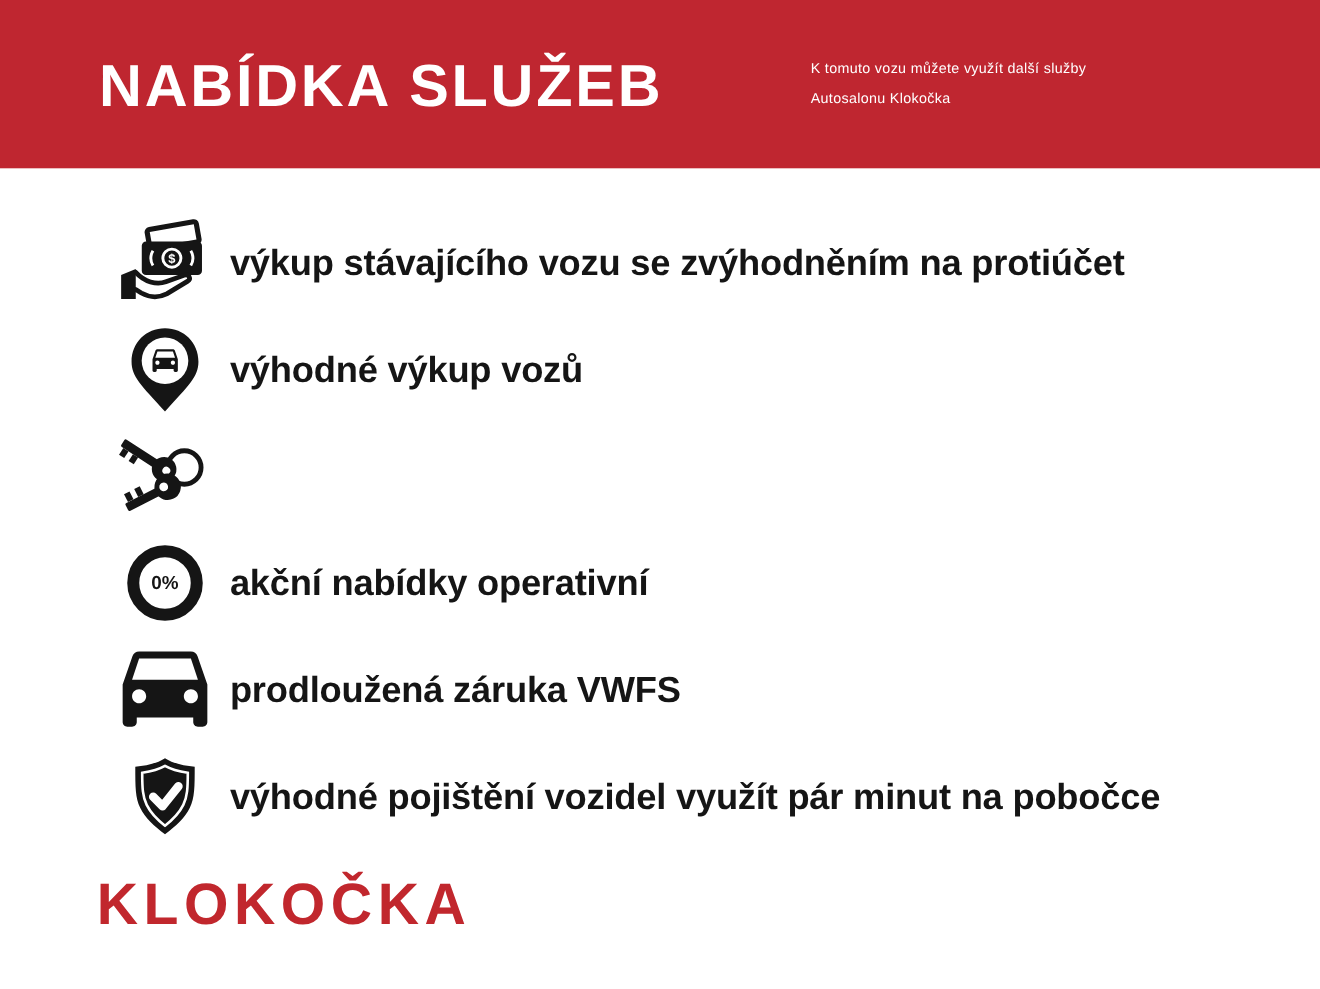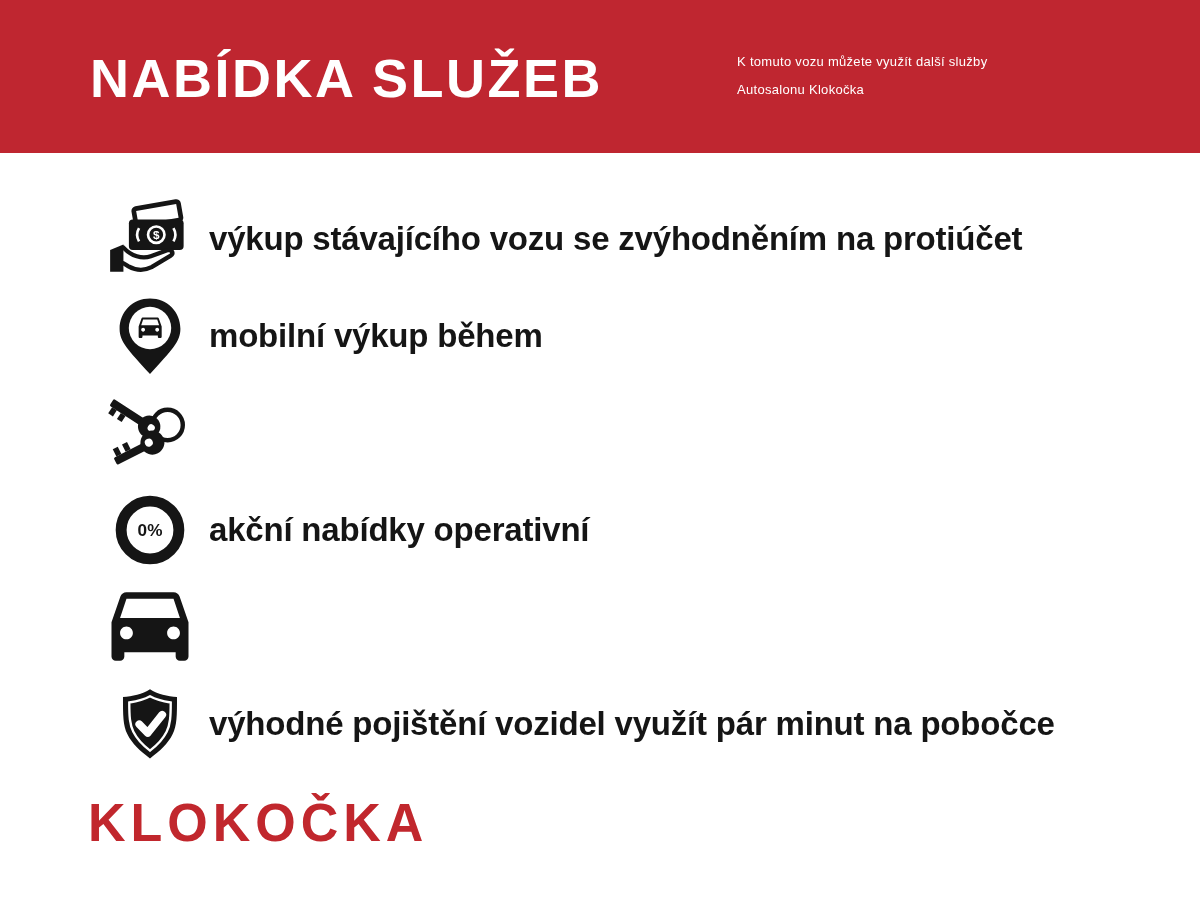--- a/index.html
+++ b/index.html
@@ -103,21 +103,21 @@
     <div class="service-row">
       <span class="service-icon">
         <svg viewBox="0 0 100 100" width="80" height="86" aria-hidden="true">
           <path d="M50 3 C28.5 3 12 19.5 12 41 C12 57.5 22.5 67.5 50 97.5 C77.5 67.5 88 57.5 88 41 C88 19.5 71.5 3 50 3 Z" fill="#151515"></path>
           <circle cx="50" cy="40" r="26.5" fill="#ffffff"></circle>
           <g transform="translate(31 19) scale(1.6)" fill="#151515">
             <path d="M18.92 6.01C18.72 5.42 18.16 5 17.5 5h-11c-.66 0-1.21.42-1.42 1.01L3 12v8c0 .55.45 1 1 1h1c.55 0 1-.45 1-1v-1h12v1c0 .55.45 1 1 1h1c.55 0 1-.45 1-1v-8l-2.08-5.99zM6.5 16c-.83 0-1.5-.67-1.5-1.5S5.67 13 6.5 13s1.5.67 1.5 1.5S7.33 16 6.5 16zm11 0c-.83 0-1.5-.67-1.5-1.5s.67-1.5 1.5-1.5 1.5.67 1.5 1.5-.67 1.5-1.5 1.5zM5 11l1.5-4.5h11L19 11H5z"></path>
           </g>
         </svg>
       </span>
-      <span class="service-label">mobilní výkup během</span>
+      <span class="service-label">výhodné výkup vozů</span>
     </div>
 
     <div class="service-row">
       <span class="service-icon">
         <svg viewBox="0 0 110 100" width="88" height="80" aria-hidden="true">
           <circle cx="77" cy="40" r="19" fill="none" stroke="#151515" stroke-width="5.5"></circle>
           <g transform="rotate(33 54 42)">
             <rect x="-2" y="37" width="46" height="10" rx="2" fill="#151515"></rect>
             <rect x="2" y="47" width="7" height="9" fill="#151515"></rect>
             <rect x="15" y="47" width="7" height="9" fill="#151515"></rect>
@@ -144,20 +144,21 @@
       </span>
       <span class="service-label">akční nabídky operativní</span>
     </div>
 
     <div class="service-row">
       <span class="service-icon">
         <svg viewBox="2 4 20 18" width="86" height="77" aria-hidden="true">
           <path fill="#151515" d="M18.92 6.01C18.72 5.42 18.16 5 17.5 5h-11c-.66 0-1.21.42-1.42 1.01L3 12v8c0 .55.45 1 1 1h1c.55 0 1-.45 1-1v-1h12v1c0 .55.45 1 1 1h1c.55 0 1-.45 1-1v-8l-2.08-5.99zM6.5 16c-.83 0-1.5-.67-1.5-1.5S5.67 13 6.5 13s1.5.67 1.5 1.5S7.33 16 6.5 16zm11 0c-.83 0-1.5-.67-1.5-1.5s.67-1.5 1.5-1.5 1.5.67 1.5 1.5-.67 1.5-1.5 1.5zM5 11l1.5-4.5h11L19 11H5z"></path>
         </svg>
       </span>
+      <span class="service-label">prodloužená záruka VWFS</span>
     </div>
 
     <div class="service-row">
       <span class="service-icon">
         <svg viewBox="0 0 100 100" width="74" height="82" aria-hidden="true">
           <path d="M50 3 C60 9.5 74 12.5 86.5 13.5 C86.5 38 86.5 52 80.5 64 C74.5 76.5 63.5 86.5 50 96.5 C36.5 86.5 25.5 76.5 19.5 64 C13.5 52 13.5 38 13.5 13.5 C26 12.5 40 9.5 50 3 Z" fill="#151515"></path>
           <path d="M50 12.5 C58 17 68.5 19.5 78 21 C78 39.5 77.5 50.5 72.5 60.5 C67.5 70.5 59.8 78.5 50 86 C40.2 78.5 32.5 70.5 27.5 60.5 C22.5 50.5 22 39.5 22 21 C31.5 19.5 42 17 50 12.5 Z" fill="none" stroke="#ffffff" stroke-width="3.2"></path>
           <path d="M35.5 50.5 L47 62 L66.5 37.5" stroke="#ffffff" stroke-width="10.5" fill="none" stroke-linecap="round" stroke-linejoin="round"></path>
         </svg>
       </span>

